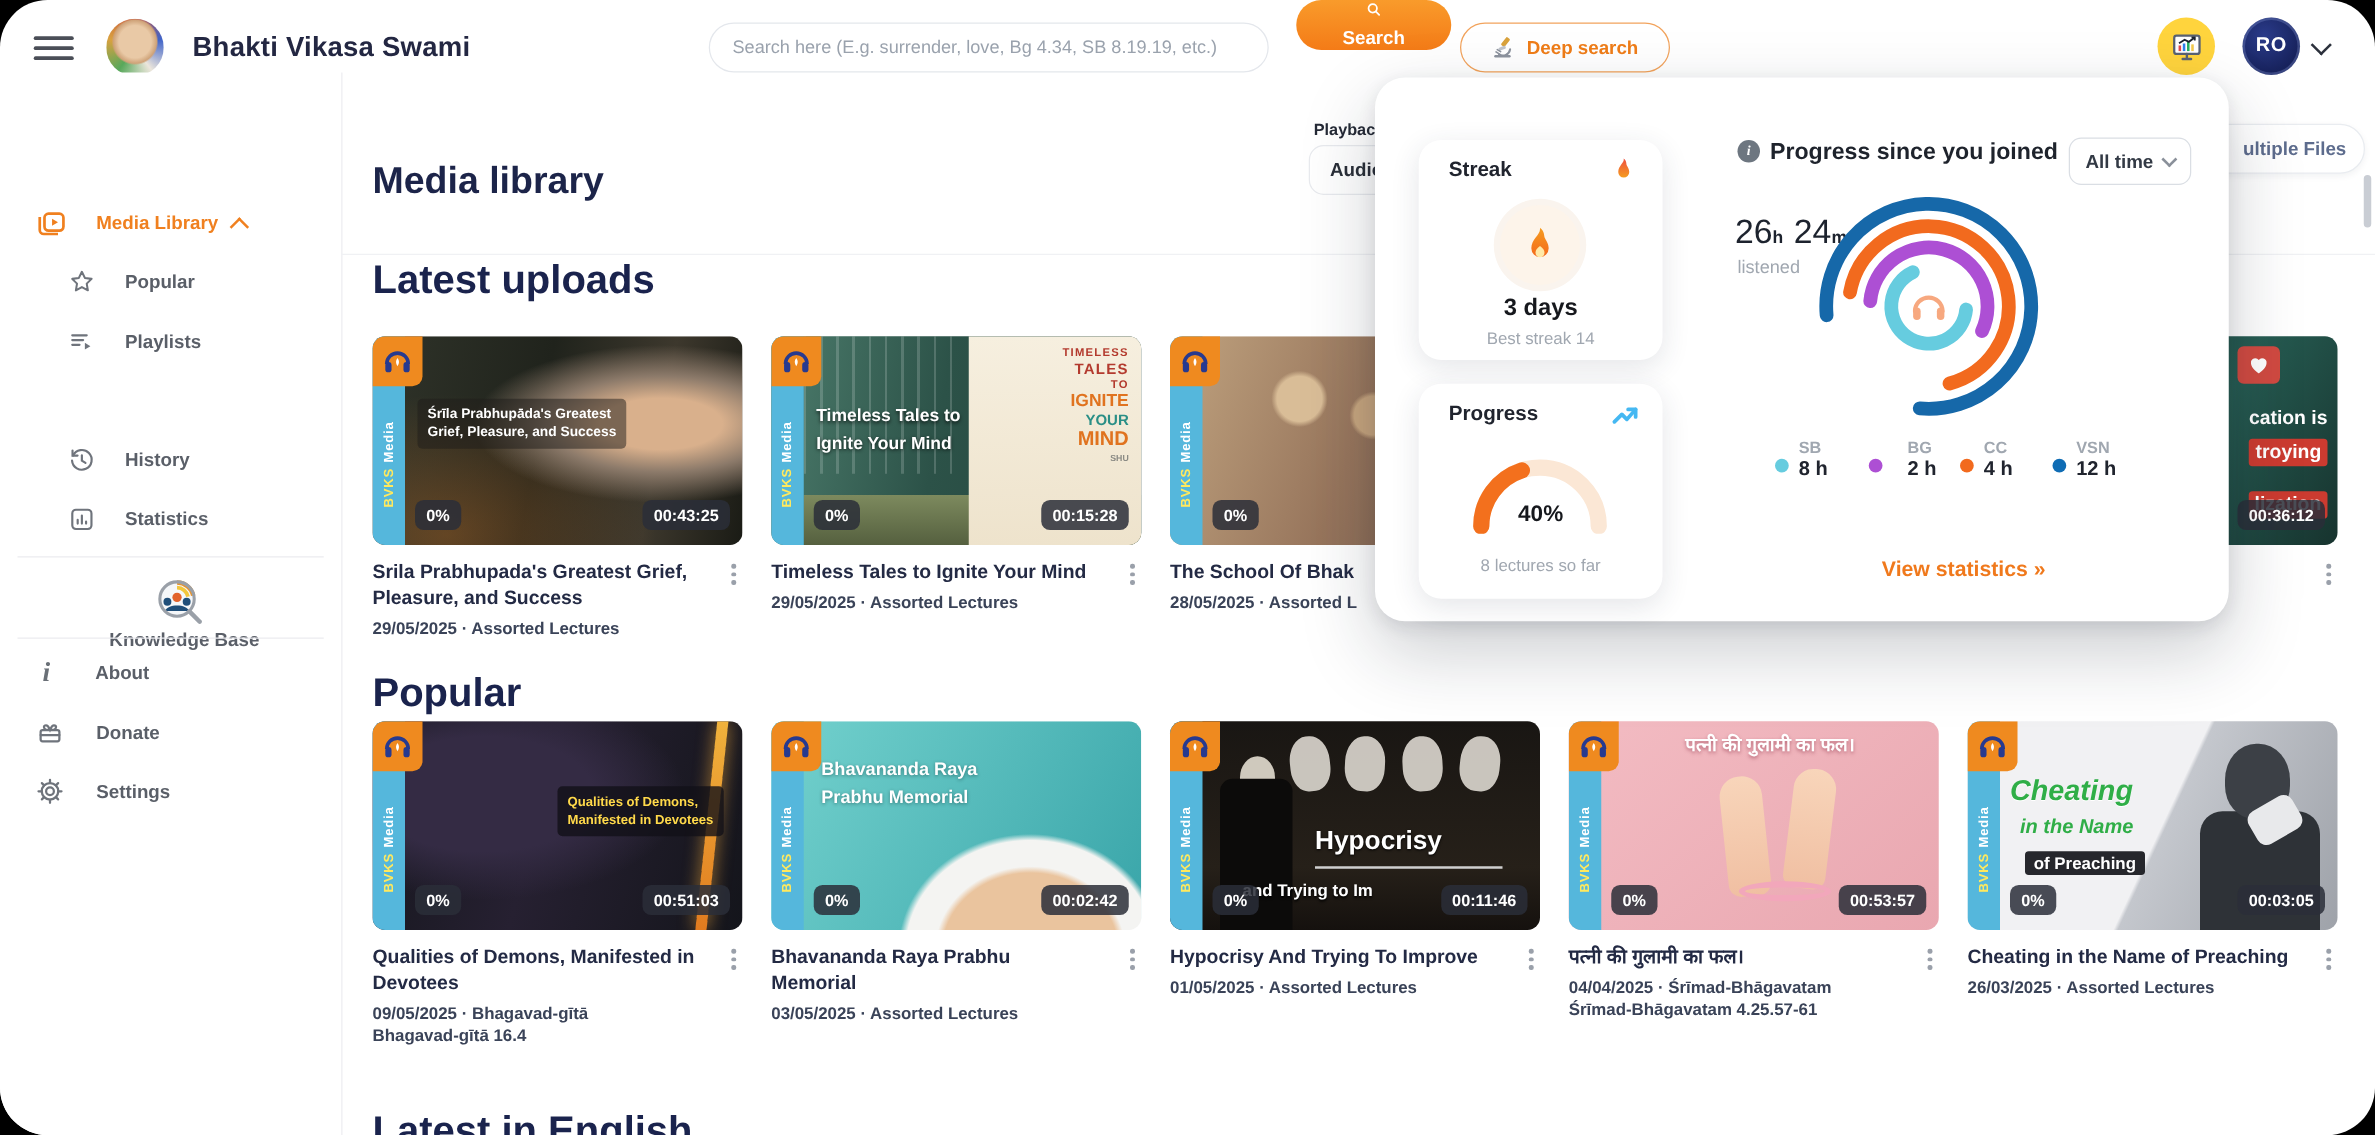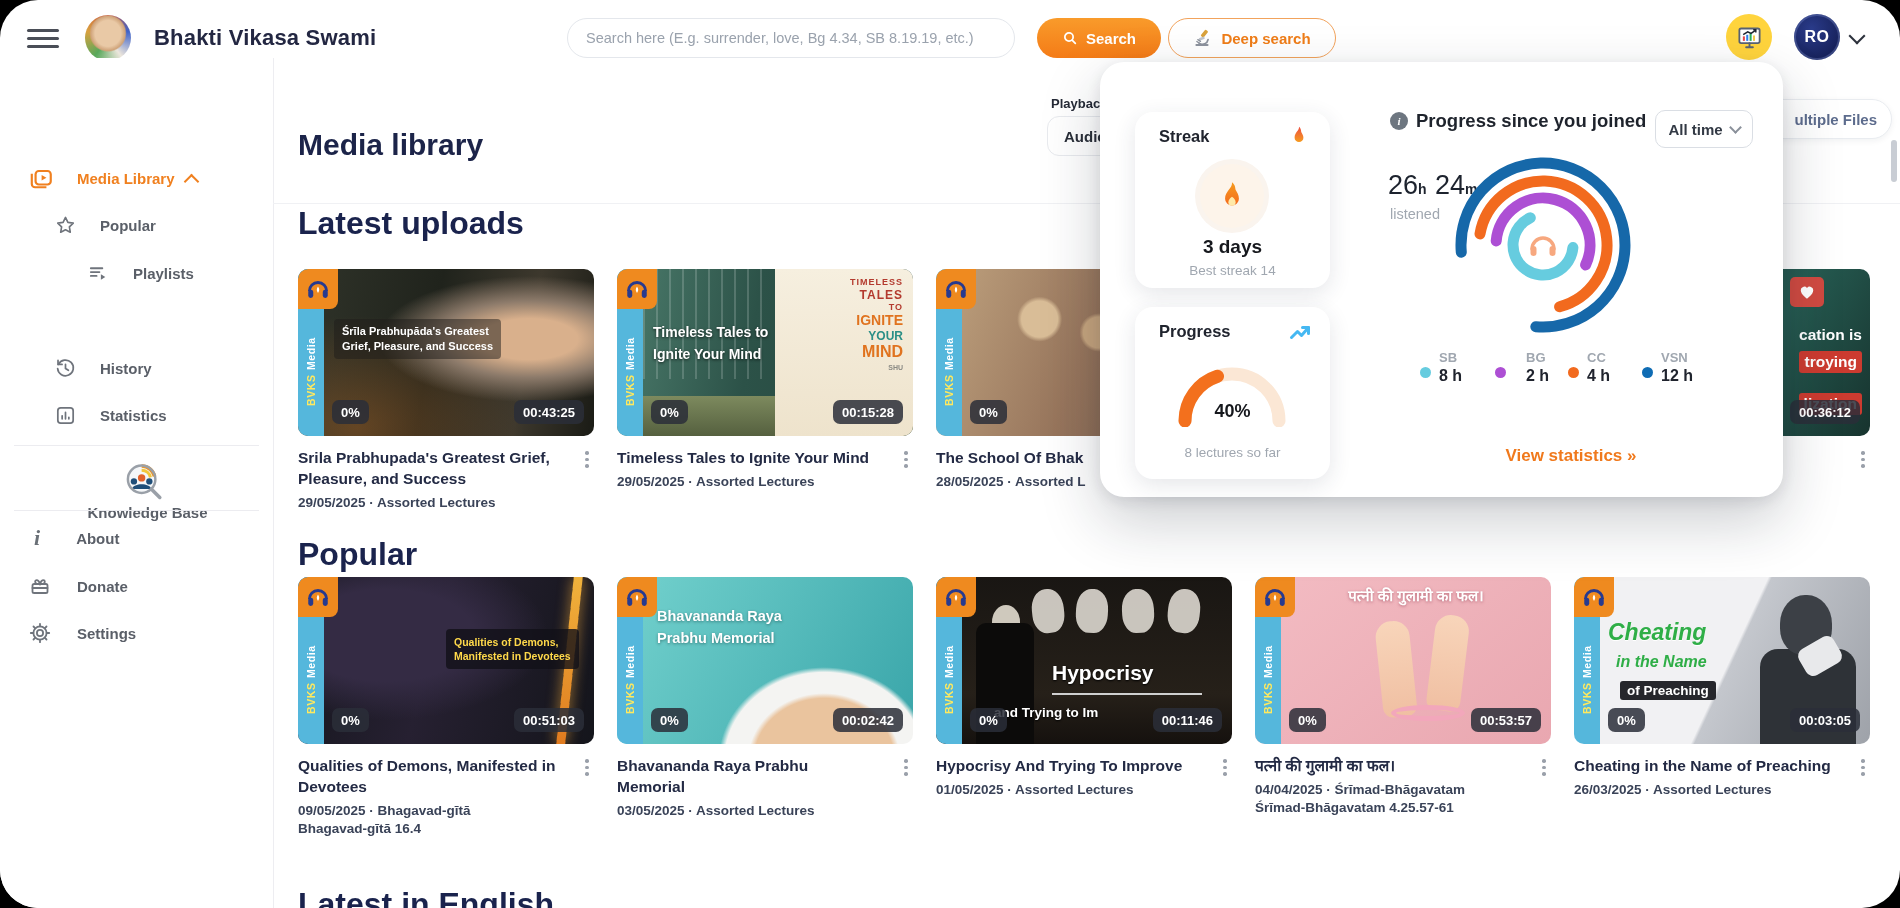--- a/index.html
+++ b/index.html
@@ -9,23 +9,23 @@
   
   .hamburger{left:27px;top:29px;width:32px;height:19px;cursor:pointer;}
   .hamburger i{display:block;height:3px;background:#4a4e57;border-radius:2px;margin-bottom:5px;}
   .avatar{left:85px;top:15px;width:46px;height:46px;border-radius:50%;
     background:radial-gradient(circle at 50% 40%,#e9c9a6 0 36%,#cfa379 48%,rgba(0,0,0,0) 52%),
     conic-gradient(#c9553f,#3f63c9,#ece6dc,#58a85b,#d9a13f,#c9553f);}
   .app-title{left:154px;top:25px;font-size:22px;font-weight:800;color:#232742;letter-spacing:.2px;}
   .search-input{left:567px;top:18px;width:448px;height:40px;border:1px solid #e4e7ec;border-radius:20px;
     padding:0 18px;font-size:14.5px;color:#3c424e;outline:none;box-sizing:border-box;font-family:"Liberation Sans",sans-serif;}
   .search-input::placeholder{color:#9aa2ad;}
-  .btn-search{left:1037px;top:18px;width:124px;height:40px;border:none;border-radius:20px;cursor:pointer;
+  .btn-search{left:1037px;top:0;width:124px;height:40px;border:none;border-radius:20px;cursor:pointer;
     background:linear-gradient(180deg,#f99b2b,#f47b17);color:#fff;font-weight:800;font-size:15px;
-    display:flex;align-items:center;justify-content:center;gap:8px;font-family:"Liberation Sans",sans-serif;}
+    display:flex;align-items:center;justify-content:center;gap:8px;font-family:"Liberation Sans",sans-serif;flex-direction:column;}
   .btn-deep{left:1168px;top:18px;width:168px;height:40px;background:#fff;border:1.5px solid #f2a35c;border-radius:20px;
     color:#ef7d18;font-weight:800;font-size:15px;display:flex;align-items:center;justify-content:center;gap:8px;cursor:pointer;font-family:"Liberation Sans",sans-serif;}
   .stats-badge{left:1726px;top:14px;width:46px;height:46px;border-radius:50%;background:#ffd43d;
     display:flex;align-items:center;justify-content:center;cursor:pointer;}
   .profile{left:1794px;top:14px;width:46px;height:46px;border-radius:50%;cursor:pointer;
     background:radial-gradient(circle at 38% 32%,#2a3b8a,#17225c 70%);display:flex;align-items:center;justify-content:center;
     color:#fff;font-weight:800;font-size:16px;letter-spacing:.5px;box-shadow:inset 0 0 0 2px rgba(160,180,240,.25);}
   .chev{width:10px;height:10px;border-left:2.4px solid #2c313c;border-bottom:2.4px solid #2c313c;transform:rotate(-45deg);}
   .chev-profile{left:1851px;top:30px;cursor:pointer;}
   
@@ -214,21 +214,21 @@
         </svg>
       <span class="lbl active-lbl" style="margin-left:23px">Media Library</span>
     </div>
     <div class="chev-up"></div>
     <div class="sitem" style="top:147px;">
       <svg style="margin-left:54px" width="23" height="23" viewBox="0 0 24 24" fill="none" stroke="#6f747c" stroke-width="1.7" stroke-linejoin="round">
           <path d="M12 3.6l2.5 5.1 5.6.8-4.05 3.95.95 5.6L12 16.4l-5 2.65.95-5.6L3.9 9.5l5.6-.8z"></path>
         </svg>
       <span class="lbl" style="margin-left:23px">Popular</span>
     </div>
-    <div class="sitem" style="top:195px;padding-left:33px;">
+    <div class="sitem" style="top:195px;">
       <svg style="margin-left:54px" width="23" height="23" viewBox="0 0 24 24" fill="none" stroke="#6f747c" stroke-width="1.9" stroke-linecap="round">
           <path d="M4 6.5h12M4 10.5h9M4 14.5h6"></path>
           <path d="M14.5 12.8l4.6 2.8-4.6 2.8z" fill="#6f747c" stroke="none"></path>
         </svg>
       <span class="lbl" style="margin-left:23px">Playlists</span>
     </div>
     <div class="sitem" style="top:290px;">
       <svg style="margin-left:54px" width="23" height="23" viewBox="0 0 24 24" fill="none" stroke="#6f747c" stroke-width="1.8" stroke-linecap="round">
           <path d="M4.6 7.8A8.2 8.2 0 1 1 3.8 12"></path>
           <path d="M4.2 3.6v4.2h4.2"></path>

